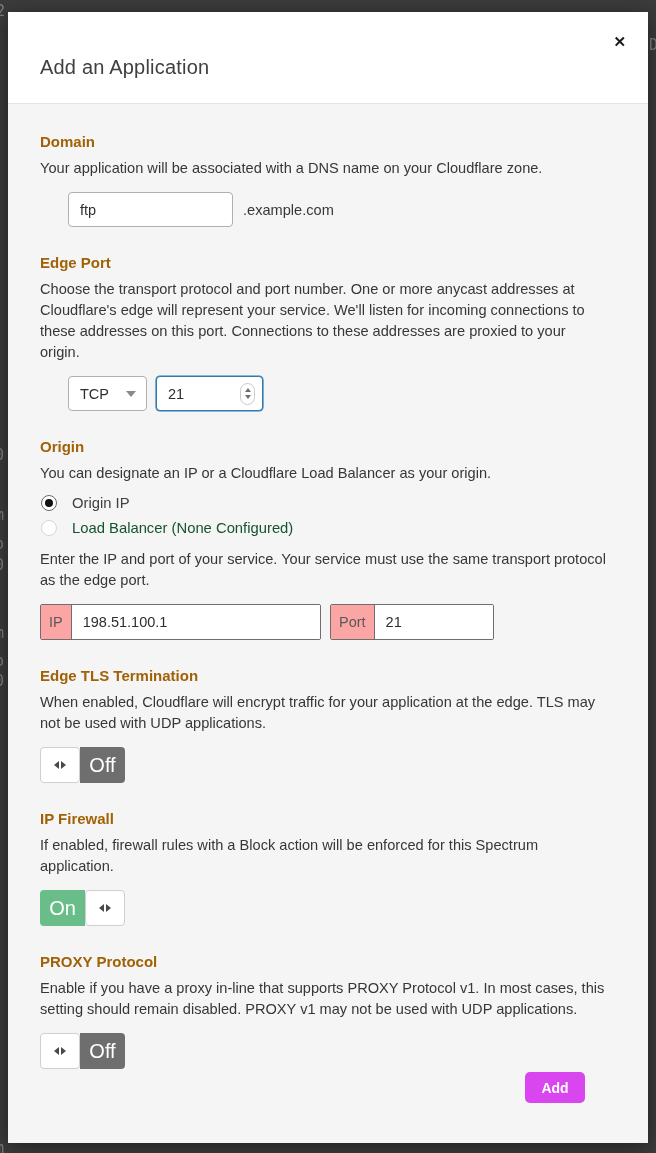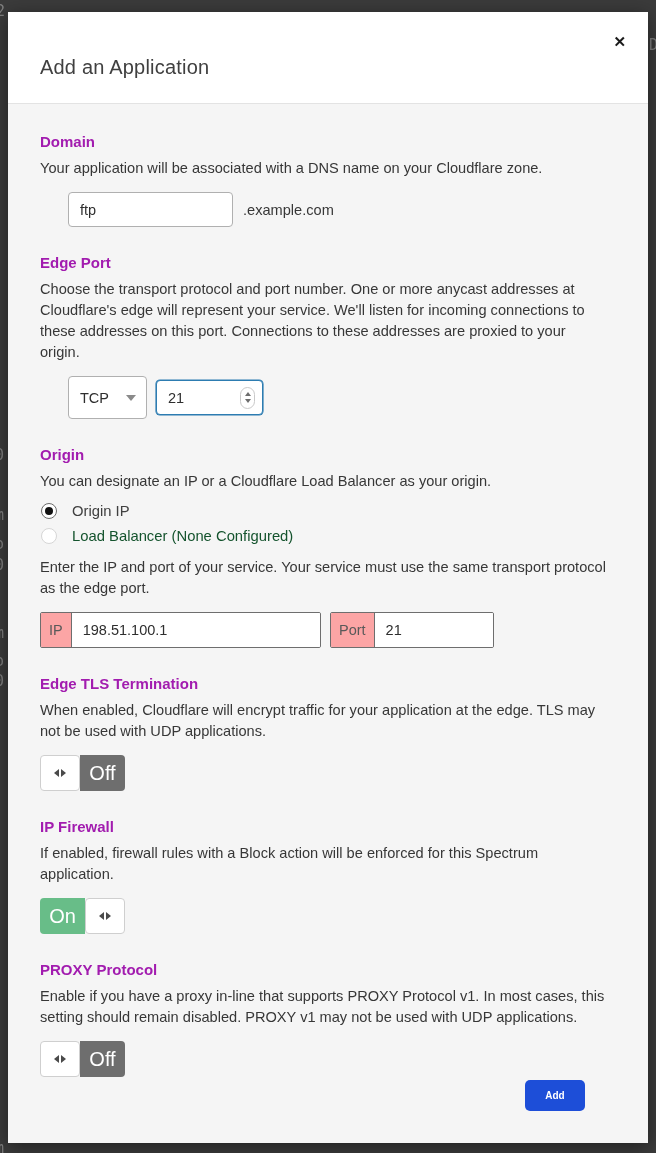--- a/index.html
+++ b/index.html
@@ -52,21 +52,21 @@
   .modal-body {
     flex: 1 1 auto;
     padding: 29px 32px 0 32px;
     font-size: 14.6px;
     color: #373737;
   }
   section { margin-bottom: 27px; }
   h2.sec-heading {
     font-size: 15px;
     font-weight: 700;
-    color: #a21caf;
+    color: #a16207;
     margin-bottom: 8px;
   }
   p.desc {
     font-size: 14.6px;
     line-height: 21px;
     color: #373737;
     margin-bottom: 13px;
     max-width: 568px;
   }
   .row { display: flex; align-items: center; margin-left: 28px; }
@@ -81,21 +81,21 @@
     border-radius: 4px;
     height: 35px;
     padding: 0 11px;
     outline: none;
   }
   .domain-input { width: 165px; }
   .suffix { margin-left: 10px; color: #373737; font-size: 14.6px; }
 
   
   .select {
-    width: 79px; height: 43px;
+    width: 79px; height: 35px;
     background: #fff;
     border: 1px solid #b0b0b0;
     border-radius: 4px;
     display: inline-flex;
     align-items: center;
     justify-content: space-between;
     padding: 0 10px 0 11px;
     font-size: 14.5px;
     color: #2e2e2e;
     cursor: pointer;
@@ -247,24 +247,24 @@
     border-left: 5px solid #4a4a4a;
   }
 
   
   .footer {
     display: flex;
     justify-content: flex-end;
     padding: 3px 31px 0 0;
   }
   .add-btn {
-    background: #1d4ed8;
+    background: #d946ef;
     color: #fff;
     font-family: inherit;
-    font-size: 10px;
+    font-size: 14px;
     font-weight: 700;
     border: none;
     border-radius: 5px;
     width: 60px;
     height: 31px;
     cursor: pointer;
   }
 </style>
 </head>
 <body>

